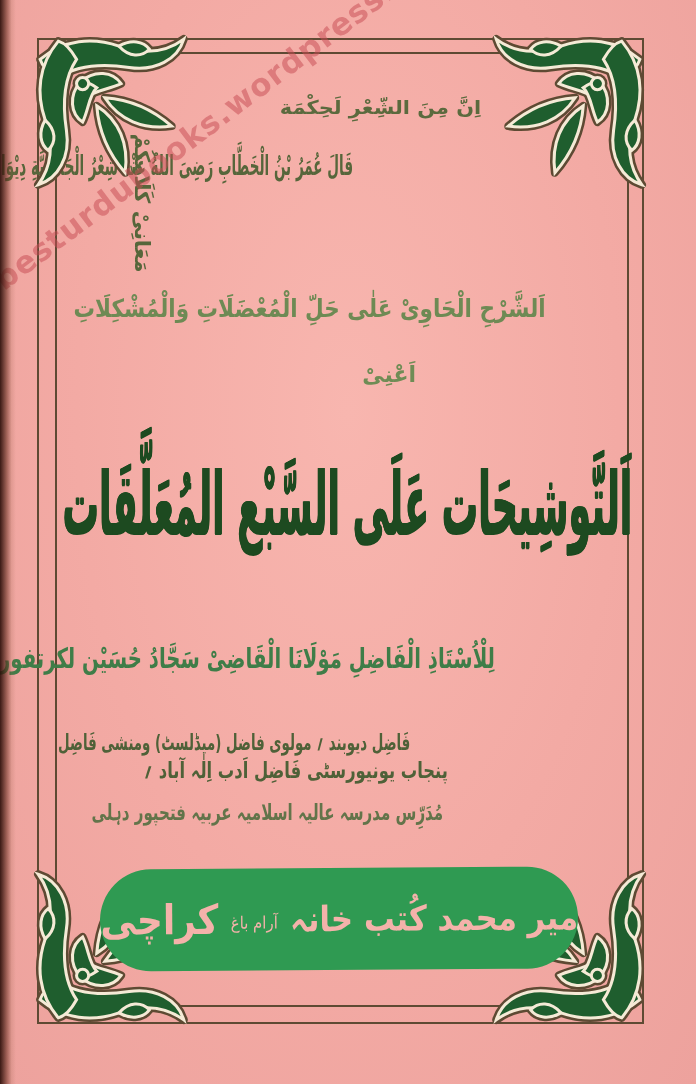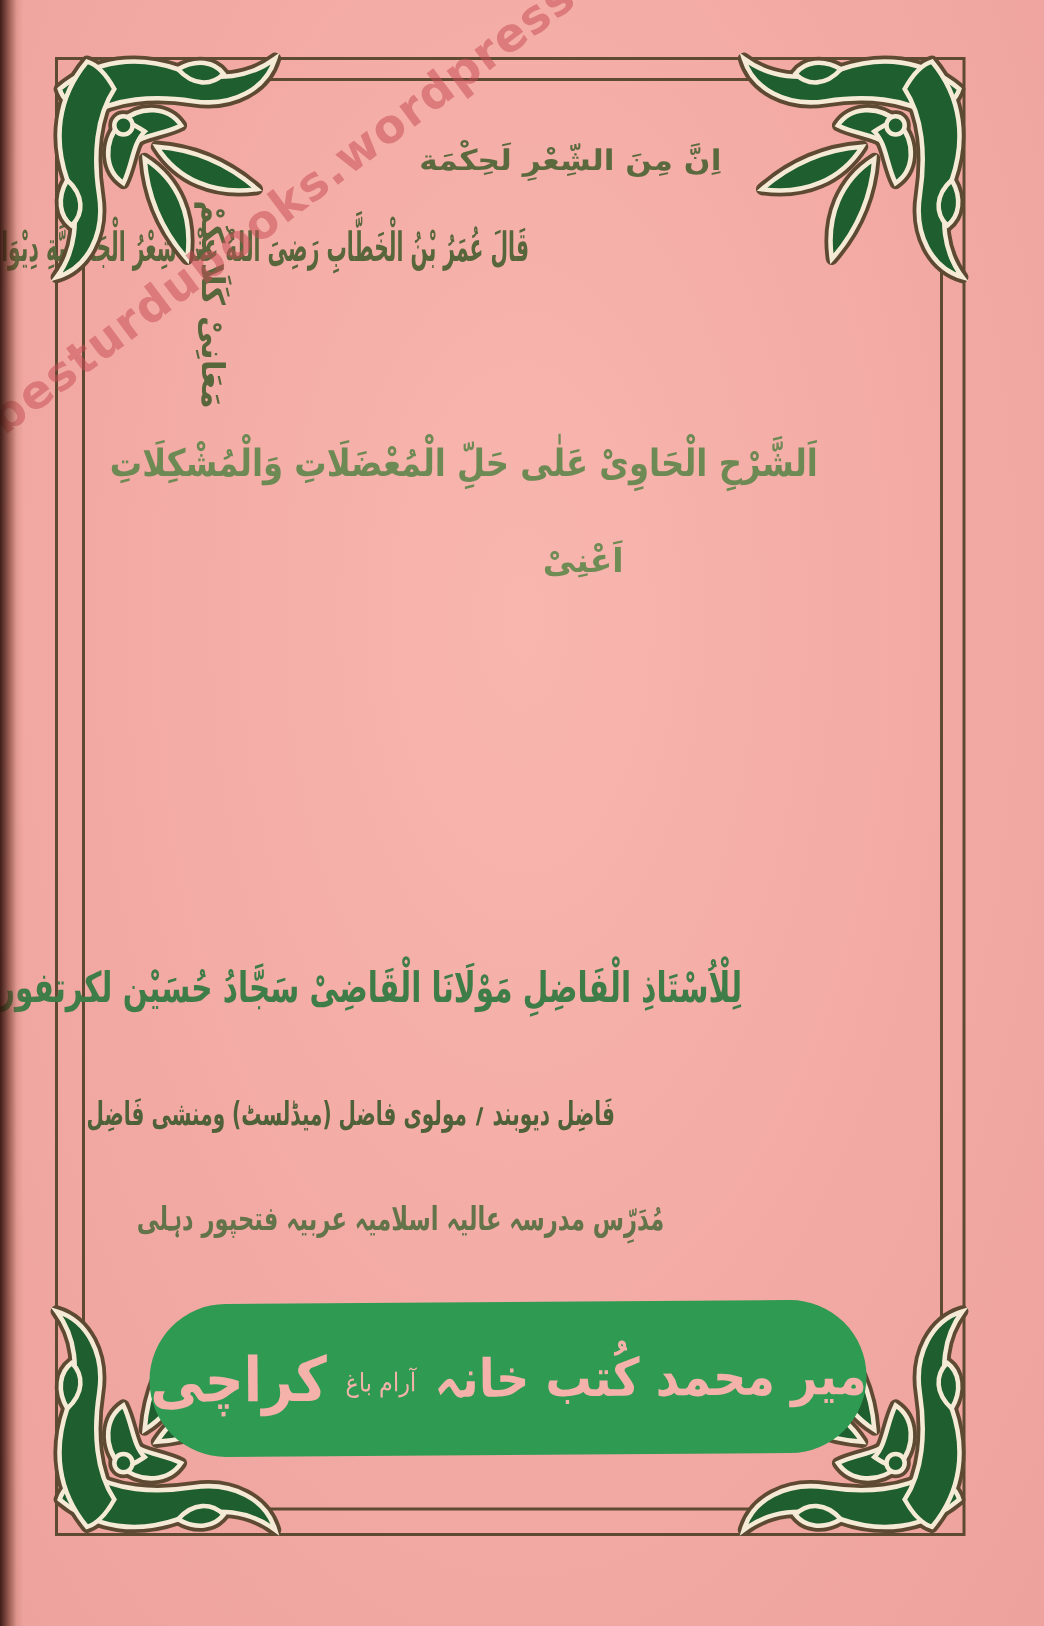--- a/index.html
+++ b/index.html
@@ -118,26 +118,32 @@
   </div>
   <div class="t2v">مَعَانِىْ كَلَامِكُمْ</div>
 
   <div class="band t3b">
     <span class="fit" style="transform: scale(0.859745, 1);">اَلشَّرْحِ الْحَاوِىْ عَلٰى حَلِّ الْمُعْضَلَاتِ وَالْمُشْكِلَاتِ</span>
   </div>
   <div class="band t4">
     <span class="fit" style="transform: scale(1, 1); margin-left: 39px;">اَعْنِىْ</span>
   </div>
 
+  <div class="band title-band">
+    <span class="fit title-text" style="transform: scale(0.756972, 1.8);">اَلتَّوشِيحَات عَلَى السَّبْع المُعَلَّقَات</span>
+  </div>
 
   <div class="band author">
     <span class="fit" style="transform: scale(0.702186, 1);">لِلْاُسْتَاذِ الْفَاضِلِ مَوْلَانَا الْقَاضِىْ سَجَّادُ حُسَيْن لکرتفوری</span>
   </div>
   <div class="band cred1">
     <span class="fit" style="transform: scale(0.606897, 1);">فَاضِل دیوبند ؍ مولوی فاضل (میڈلسٹ) ومنشی فَاضِل</span>
+  </div>
+  <div class="band cred2">
+    <span class="fit" style="transform: scale(0.743276, 1);">پنجاب یونیورسٹی فَاضِل اَدب اِلٰہ آباد ؍</span>
   </div>
   <div class="band cred3">
     <span class="fit" style="transform: scale(0.68616, 1);">مُدَرِّس مدرسہ عالیہ اسلامیہ عربیہ فتحپور دہلی</span>
   </div>
 
   <div class="pill">
     <span class="pill-inner fit" style="transform: scale(0.877064, 1);">
       <span class="pub-name">میر محمد کُتب خانہ</span>
       <span class="pub-loc">آرام باغ</span>
       <span class="pub-city">کراچی</span>

